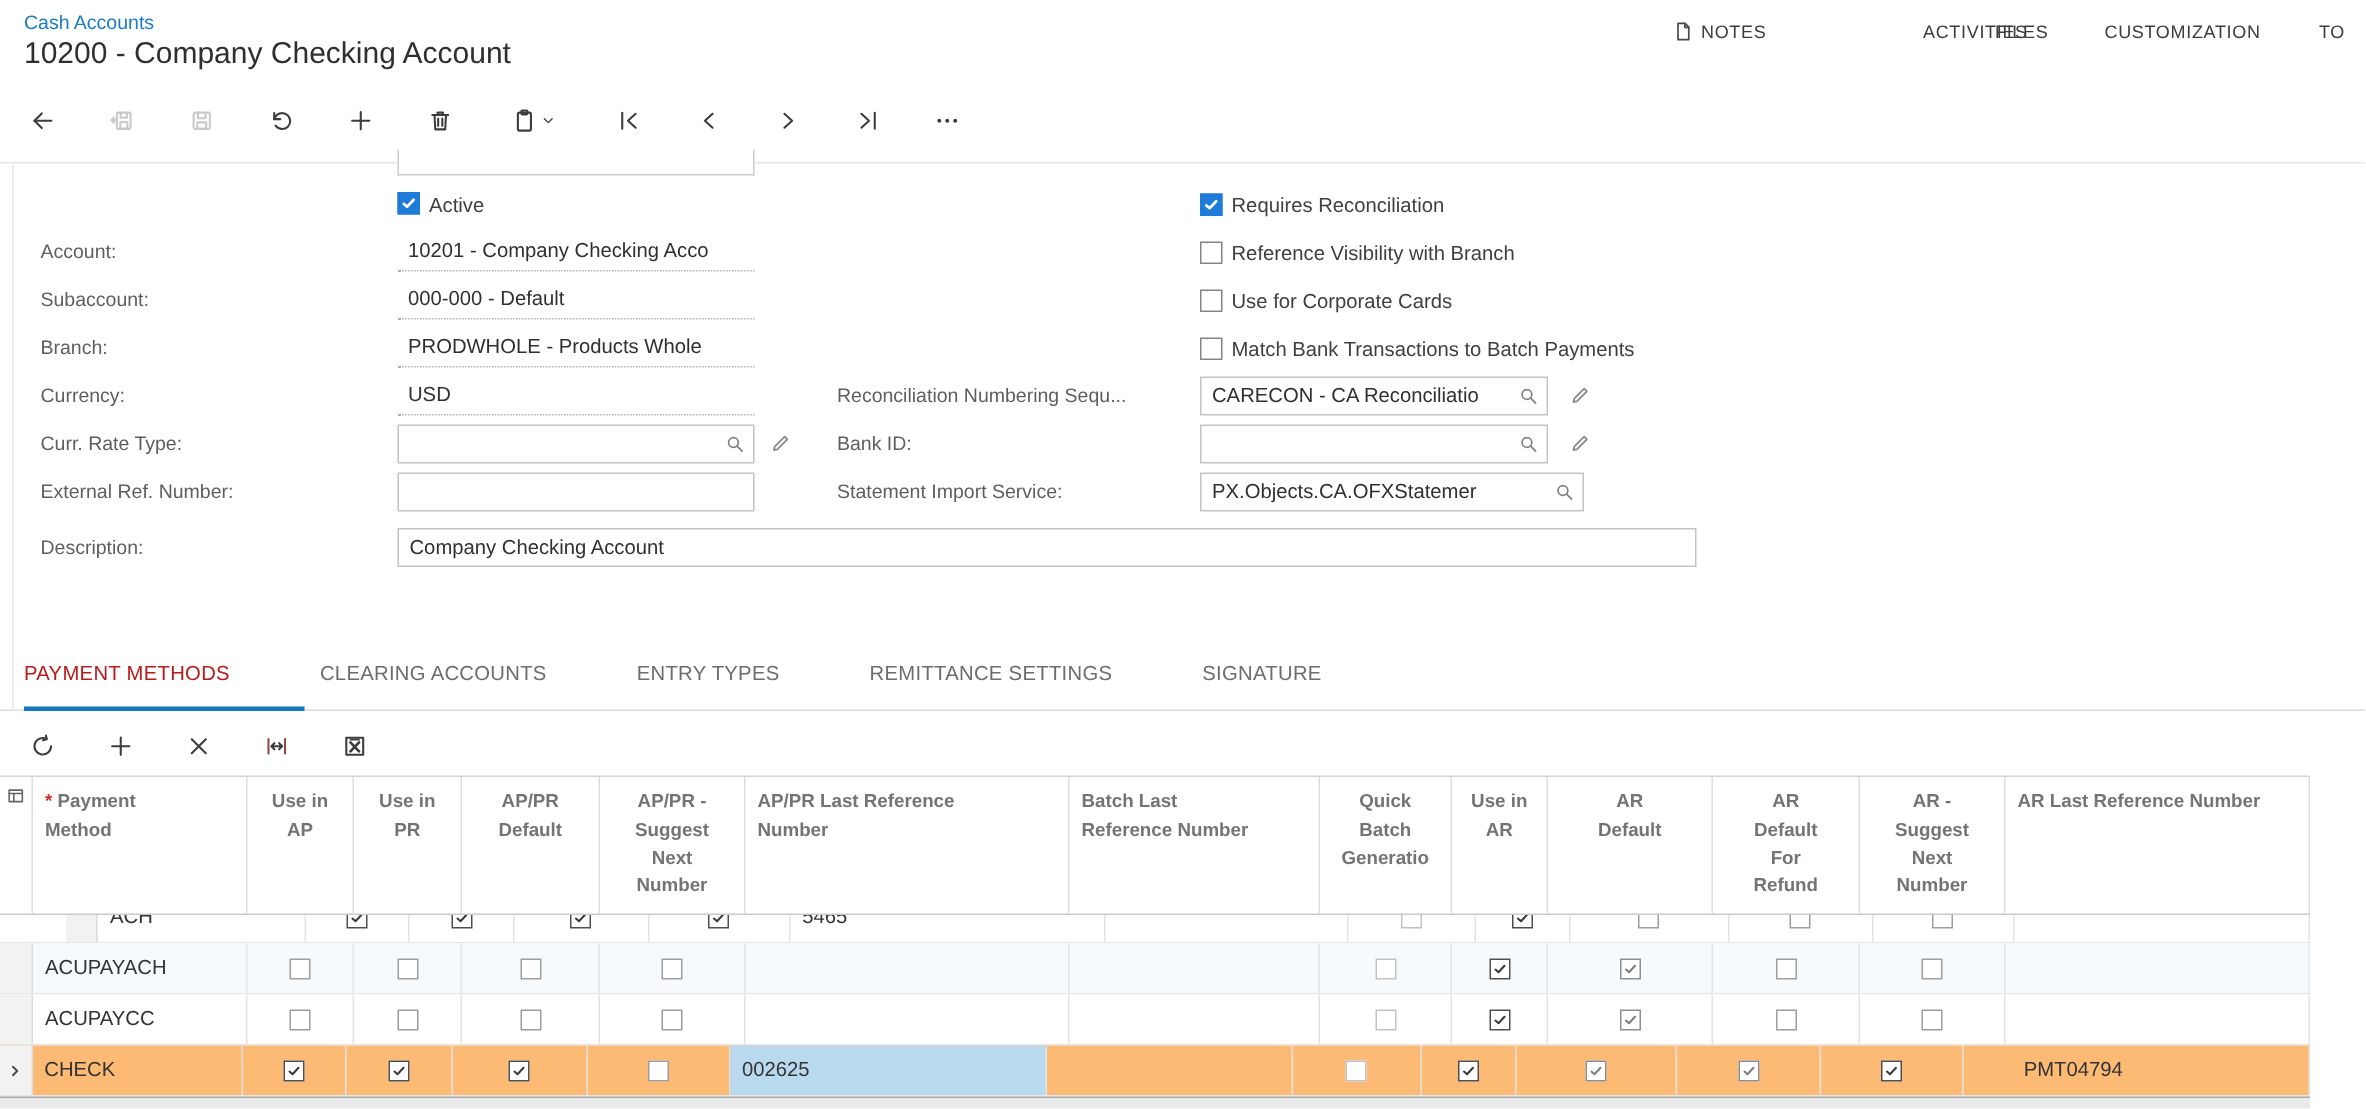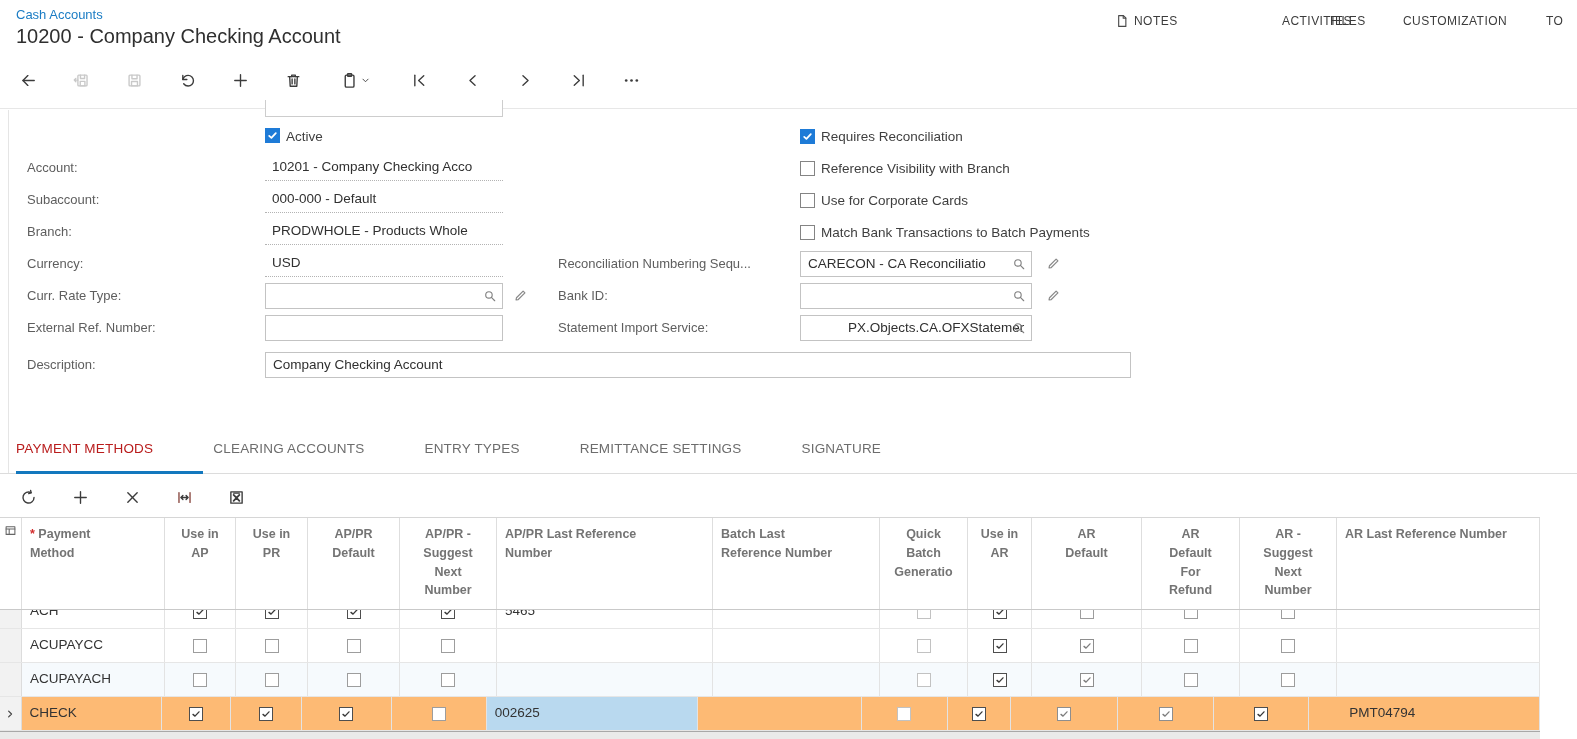--- a/index.html
+++ b/index.html
@@ -60,21 +60,21 @@
   .g-body{height:121px;overflow:hidden;}
   .g-row{display:flex;height:34px;border-bottom:1px solid #e6e6e6;background:#fff;}
   .g-row.alt{background:#f6fafd;}
   .g-row.sel{background:#fdba74;}
   .g-cell{border-right:1px solid #e3e3e3;font-size:13.5px;color:#333;line-height:32px;padding-left:8px;white-space:nowrap;overflow:hidden;height:100%;}
   .g-cell.center{display:flex;align-items:center;justify-content:center;padding:0;}
   .g-gutter{background:#f2f2f2;border-right:1px solid #dcdcdc;display:flex;align-items:center;justify-content:center;padding:0;color:#4a4a4a;}
   .ptr{width:12px !important;height:12px !important;stroke-width:1.7;}
   .cell-sel{background:#b9d9ef;}
   .partial-clip{height:19px;overflow:hidden;}
-  .partial-clip .g-row{margin-top:-15px;}
+  .partial-clip .g-row{margin-top:-15px;padding-left:44px;}
   .gcb{width:14px;height:14px;display:flex;align-items:center;justify-content:center;background:#fff;cursor:pointer;}
   .gcb.u{border:1px solid #9d9d9d;}
   .gcb.um{border:1px solid #c2c2c2;}
   .gcb.c{border:1px solid #4e4e4e;color:#3a3a3a;}
   .gcb.cm{border:1px solid #8e8e8e;color:#7e7e7e;}
   .gcheck{width:10px !important;height:10px !important;stroke-width:2.2;}
   #bottom-strip{left:0;top:731px;width:1540px;height:8px;background:#eaeaea;border-top:1px solid #a8a8a8;}
 </style>
 </head>
 <body>
@@ -270,21 +270,21 @@
   <svg class="ic search-ic" viewBox="0 0 16 16">
       <circle cx="6.8" cy="6.8" r="3.7"></circle>
       <path d="M9.6 9.6 L13.4 13.4"></path>
     </svg>
 </div>
 <svg class="ic pencil" style="left:1046px;top:288px;" viewBox="0 0 16 16">
     <path d="M3.2 12.8 L3.7 10.4 L10.8 3.3 L12.7 5.2 L5.6 12.3 Z"></path>
   </svg>
 
 <div class="rlabel" style="top:320px;">Statement Import Service:</div>
-<div class="in-field" style="left:800px;top:315px;width:232px;padding-left:40px;">
+<div class="in-field" style="left:800px;top:315px;width:256px;">
   <span class="val">PX.Objects.CA.OFXStatemer</span>
   <svg class="ic search-ic" viewBox="0 0 16 16">
       <circle cx="6.8" cy="6.8" r="3.7"></circle>
       <path d="M9.6 9.6 L13.4 13.4"></path>
     </svg>
 </div>
 
 <div class="abs" id="tabs">
     <div class="tab active">PAYMENT METHODS</div>
     <div class="tab">CLEARING ACCOUNTS</div>
@@ -398,23 +398,23 @@
           </div>
           <div class="g-cell center" style="width: 98px;">
             <span class="gcb u"></span>
           </div>
           <div class="g-cell center" style="width: 97px;">
             <span class="gcb u"></span>
           </div>
           <div class="g-cell" style="width: 203px;"><span class="cval"></span></div>
         </div>
       </div>
-      <div class="g-row">
+      <div class="g-row alt">
         <div class="g-cell g-gutter" style="width: 22px;"></div>
-        <div class="g-cell" style="width: 143px;"><span class="cval">ACUPAYCC</span></div>
+        <div class="g-cell" style="width: 143px;"><span class="cval">ACUPAYACH</span></div>
         <div class="g-cell center" style="width: 71px;">
           <span class="gcb u"></span>
         </div>
         <div class="g-cell center" style="width: 72px;">
           <span class="gcb u"></span>
         </div>
         <div class="g-cell center" style="width: 92px;">
           <span class="gcb u"></span>
         </div>
         <div class="g-cell center" style="width: 97px;">
@@ -440,23 +440,23 @@
           </span>
         </div>
         <div class="g-cell center" style="width: 98px;">
           <span class="gcb u"></span>
         </div>
         <div class="g-cell center" style="width: 97px;">
           <span class="gcb u"></span>
         </div>
         <div class="g-cell" style="width: 203px;"><span class="cval"></span></div>
       </div>
-      <div class="g-row alt">
+      <div class="g-row">
         <div class="g-cell g-gutter" style="width: 22px;"></div>
-        <div class="g-cell" style="width: 143px;"><span class="cval">ACUPAYACH</span></div>
+        <div class="g-cell" style="width: 143px;"><span class="cval">ACUPAYCC</span></div>
         <div class="g-cell center" style="width: 71px;">
           <span class="gcb u"></span>
         </div>
         <div class="g-cell center" style="width: 72px;">
           <span class="gcb u"></span>
         </div>
         <div class="g-cell center" style="width: 92px;">
           <span class="gcb u"></span>
         </div>
         <div class="g-cell center" style="width: 97px;">

